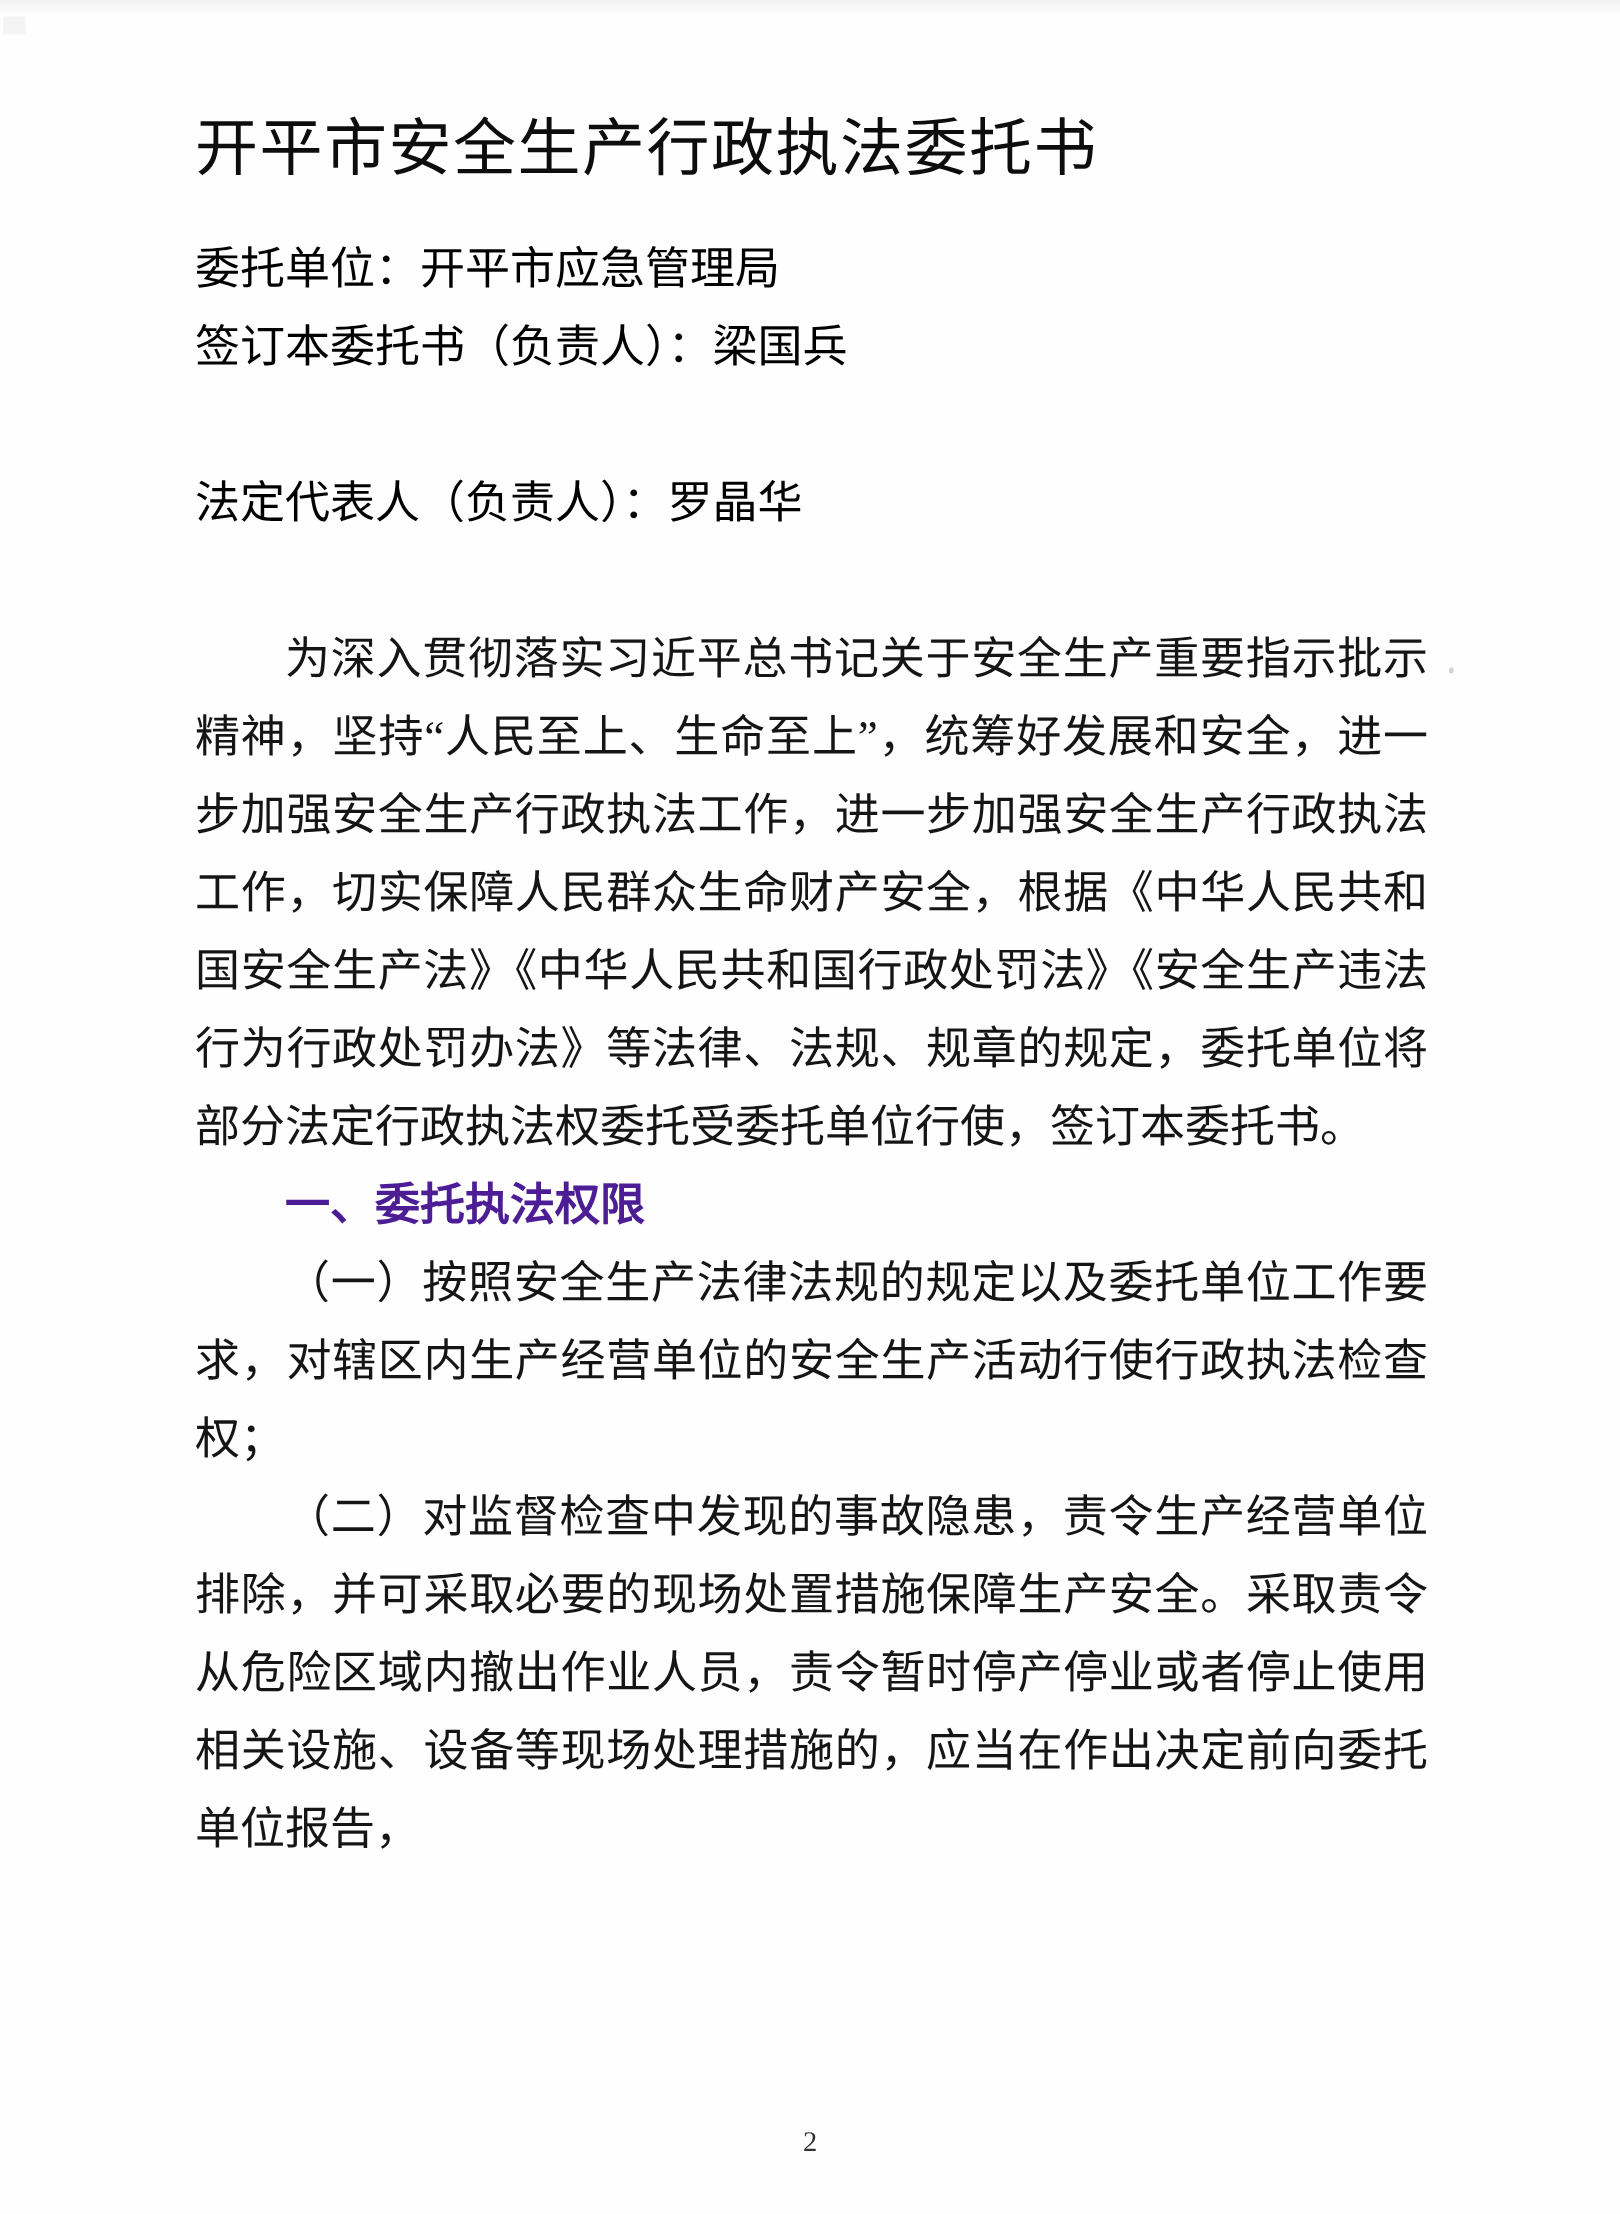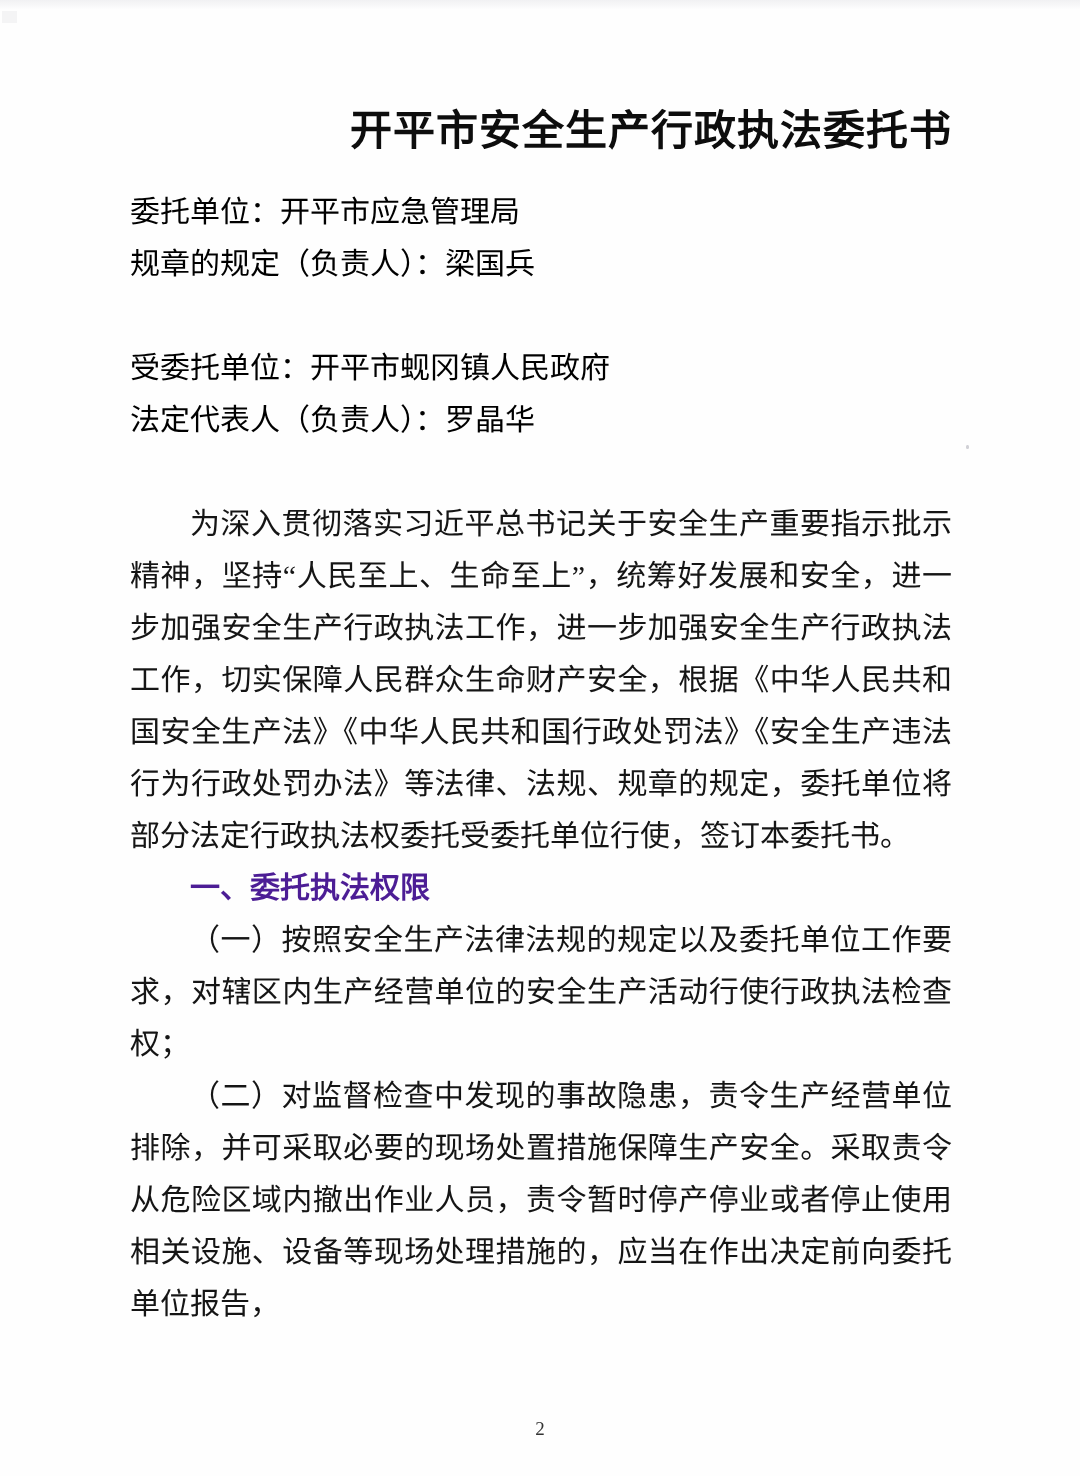--- a/index.html
+++ b/index.html
@@ -54,24 +54,24 @@
 
   .content {
     position: absolute;
     top: 0;
     left: 130px;
     width: 822px;
   }
 
   .doc-title {
     margin: 0;
-    padding-top: 106px;
-    text-align: right;
+    padding-top: 74px;
+    text-align: left;
     font-family: "DejaVu Sans", "Liberation Sans", sans-serif;
-    font-weight: 700;
+    font-weight: 400;
     font-size: 42px;
     letter-spacing: 1px;
     line-height: 1.2;
     color: #0d0d0d;
   }
 
   .field-block {
     margin: 0;
     padding: 0;
   }
@@ -145,27 +145,26 @@
   <div class="scan-speck"></div>
 
   <div class="content">
 
     <h1 class="doc-title">开平市安全生产行政执法委托书</h1>
 
     <div class="spacer-title-to-fields"></div>
 
     <div class="field-block">
       <p class="field-line">委托单位：开平市应急管理局</p>
-      <p class="field-line">规章的规定（负责人）：梁国兵</p>
+      <p class="field-line">签订本委托书（负责人）：梁国兵</p>
     </div>
 
     <div class="gap-block"></div>
 
     <div class="field-block">
-      <p class="field-line">受委托单位：开平市蚬冈镇人民政府</p>
       <p class="field-line">法定代表人（负责人）：罗晶华</p>
     </div>
 
     <div class="spacer-fields-to-body"></div>
 
     <div class="body-block">
 
       <p class="body-para indent">为深入贯彻落实习近平总书记关于安全生产重要指示批示精神，坚持“人民至上、生命至上”，统筹好发展和安全，进一步加强安全生产行政执法工作，进一步加强安全生产行政执法工作，切实保障人民群众生命财产安全，根据《中华人民共和国安全生产法》《中华人民共和国行政处罚法》《安全生产违法行为行政处罚办法》等法律、法规、规章的规定，委托单位将部分法定行政执法权委托受委托单位行使，签订本委托书。</p>
 
       <h2 class="section-heading">一、委托执法权限</h2>

